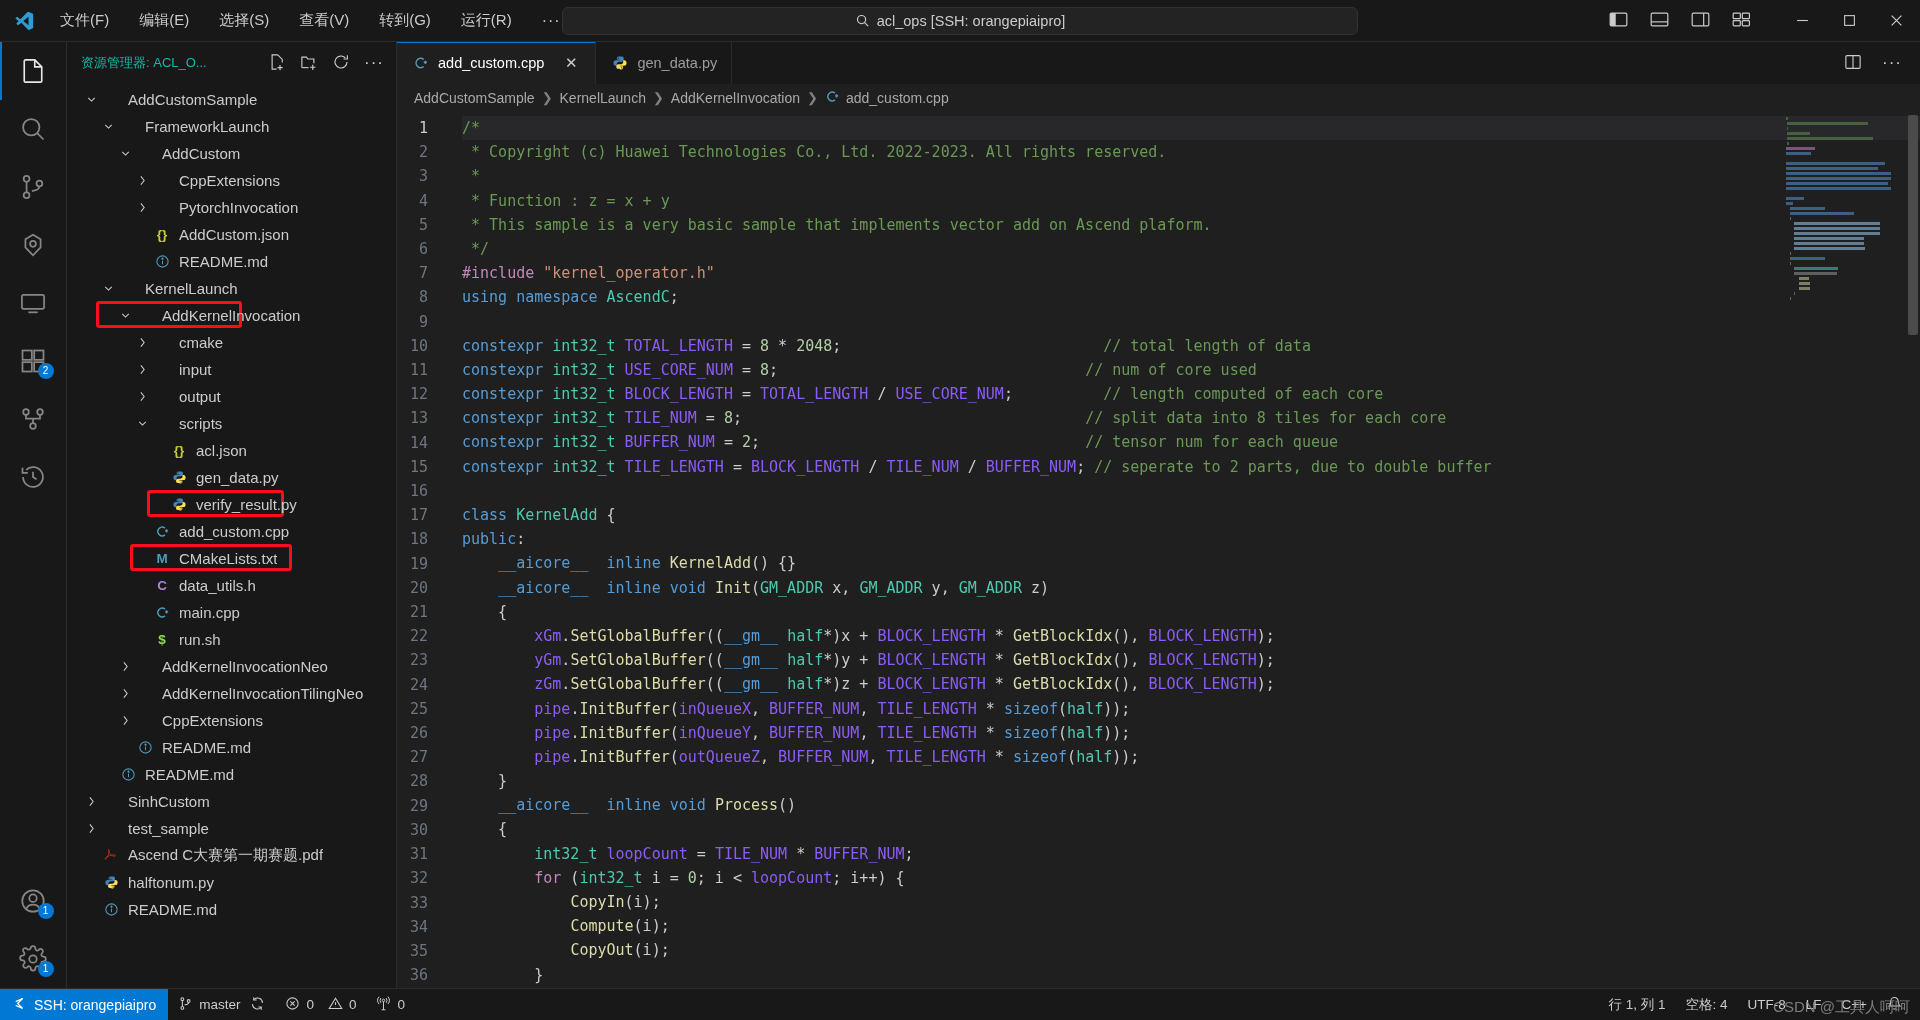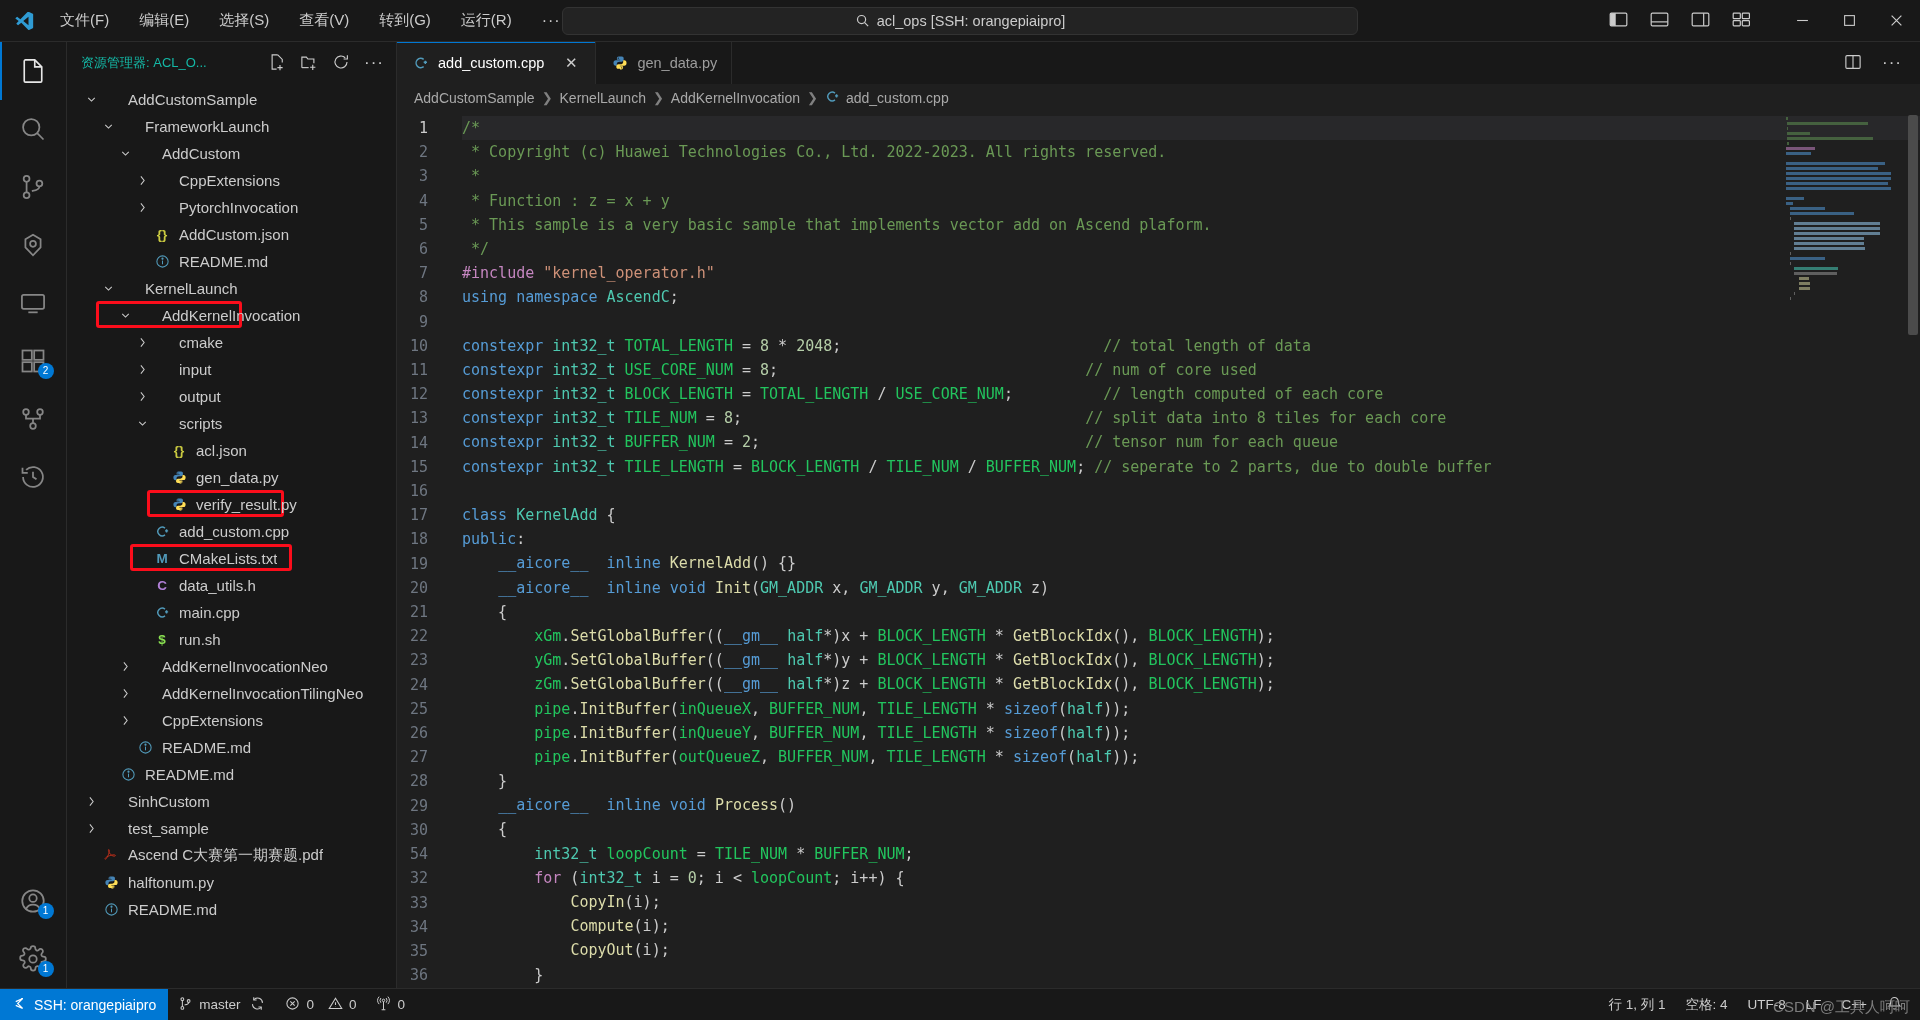--- a/index.html
+++ b/index.html
@@ -136,21 +136,21 @@
   }
   .code .ln { height:24.2px; }
   .code .ln.cur { background:#28282a; }
   .cmt  { color:#6a9955; }
   .kw   { color:#569cd6; }
   .kw2  { color:#c586c0; }
   .typ  { color:#4ec9b0; }
   .fn   { color:#dcdcaa; }
   .str  { color:#ce9178; }
   .num  { color:#b5cea8; }
-  .var  { color:#22c55e; }
+  .var  { color:#8b5cf6; }
   .pp   { color:#c586c0; }
   .pl   { color:#cccccc; }
 
   .minimap {
     position:absolute; right:14px; top:0; width:120px; height:100%;
     background:transparent; pointer-events:none;
   }
   .mm-inner { padding-top:6px; }
   .mm-line { height:3px; margin-bottom:2px; }
   .scrollbar-v {
@@ -762,21 +762,21 @@
             <div>21</div>
             <div>22</div>
             <div>23</div>
             <div>24</div>
             <div>25</div>
             <div>26</div>
             <div>27</div>
             <div>28</div>
             <div>29</div>
             <div>30</div>
-            <div>54</div>
+            <div>31</div>
             <div>32</div>
             <div>33</div>
             <div>34</div>
             <div>35</div>
             <div>36</div>
             <div>37</div>
           </div>
         <div class="code" id="code"><div class="ln cur"><span class="cmt">/*</span></div><div class="ln"><span class="cmt"> * Copyright (c) Huawei Technologies Co., Ltd. 2022-2023. All rights reserved.</span></div><div class="ln"><span class="cmt"> *</span></div><div class="ln"><span class="cmt"> * Function : z = x + y</span></div><div class="ln"><span class="cmt"> * This sample is a very basic sample that implements vector add on Ascend plaform.</span></div><div class="ln"><span class="cmt"> */</span></div><div class="ln"><span class="pp">#include </span><span class="str">"kernel_operator.h"</span></div><div class="ln"><span class="kw">using</span><span class="pl"> </span><span class="kw">namespace</span><span class="pl"> </span><span class="typ">AscendC</span><span class="pl">;</span></div><div class="ln"><span class="pl"></span></div><div class="ln"><span class="kw">constexpr</span><span class="pl"> </span><span class="typ">int32_t</span><span class="pl"> </span><span class="var">TOTAL_LENGTH</span><span class="pl"> = </span><span class="num">8</span><span class="pl"> * </span><span class="num">2048</span><span class="pl">;                             </span><span class="cmt">// total length of data</span></div><div class="ln"><span class="kw">constexpr</span><span class="pl"> </span><span class="typ">int32_t</span><span class="pl"> </span><span class="var">USE_CORE_NUM</span><span class="pl"> = </span><span class="num">8</span><span class="pl">;                                  </span><span class="cmt">// num of core used</span></div><div class="ln"><span class="kw">constexpr</span><span class="pl"> </span><span class="typ">int32_t</span><span class="pl"> </span><span class="var">BLOCK_LENGTH</span><span class="pl"> = </span><span class="var">TOTAL_LENGTH</span><span class="pl"> / </span><span class="var">USE_CORE_NUM</span><span class="pl">;          </span><span class="cmt">// length computed of each core</span></div><div class="ln"><span class="kw">constexpr</span><span class="pl"> </span><span class="typ">int32_t</span><span class="pl"> </span><span class="var">TILE_NUM</span><span class="pl"> = </span><span class="num">8</span><span class="pl">;                                      </span><span class="cmt">// split data into 8 tiles for each core</span></div><div class="ln"><span class="kw">constexpr</span><span class="pl"> </span><span class="typ">int32_t</span><span class="pl"> </span><span class="var">BUFFER_NUM</span><span class="pl"> = </span><span class="num">2</span><span class="pl">;                                    </span><span class="cmt">// tensor num for each queue</span></div><div class="ln"><span class="kw">constexpr</span><span class="pl"> </span><span class="typ">int32_t</span><span class="pl"> </span><span class="var">TILE_LENGTH</span><span class="pl"> = </span><span class="var">BLOCK_LENGTH</span><span class="pl"> / </span><span class="var">TILE_NUM</span><span class="pl"> / </span><span class="var">BUFFER_NUM</span><span class="pl">; </span><span class="cmt">// seperate to 2 parts, due to double buffer</span></div><div class="ln"><span class="pl"></span></div><div class="ln"><span class="kw">class</span><span class="pl"> </span><span class="typ">KernelAdd</span><span class="pl"> {</span></div><div class="ln"><span class="kw">public</span><span class="pl">:</span></div><div class="ln"><span class="pl">    </span><span class="kw">__aicore__</span><span class="pl">  </span><span class="kw">inline</span><span class="pl"> </span><span class="fn">KernelAdd</span><span class="pl">() {}</span></div><div class="ln"><span class="pl">    </span><span class="kw">__aicore__</span><span class="pl">  </span><span class="kw">inline</span><span class="pl"> </span><span class="kw">void</span><span class="pl"> </span><span class="fn">Init</span><span class="pl">(</span><span class="typ">GM_ADDR</span><span class="pl"> x, </span><span class="typ">GM_ADDR</span><span class="pl"> y, </span><span class="typ">GM_ADDR</span><span class="pl"> z)</span></div><div class="ln"><span class="pl">    {</span></div><div class="ln"><span class="pl">        </span><span class="var">xGm</span><span class="pl">.</span><span class="fn">SetGlobalBuffer</span><span class="pl">((</span><span class="kw">__gm__</span><span class="pl"> </span><span class="typ">half</span><span class="pl">*)x + </span><span class="var">BLOCK_LENGTH</span><span class="pl"> * </span><span class="fn">GetBlockIdx</span><span class="pl">(), </span><span class="var">BLOCK_LENGTH</span><span class="pl">);</span></div><div class="ln"><span class="pl">        </span><span class="var">yGm</span><span class="pl">.</span><span class="fn">SetGlobalBuffer</span><span class="pl">((</span><span class="kw">__gm__</span><span class="pl"> </span><span class="typ">half</span><span class="pl">*)y + </span><span class="var">BLOCK_LENGTH</span><span class="pl"> * </span><span class="fn">GetBlockIdx</span><span class="pl">(), </span><span class="var">BLOCK_LENGTH</span><span class="pl">);</span></div><div class="ln"><span class="pl">        </span><span class="var">zGm</span><span class="pl">.</span><span class="fn">SetGlobalBuffer</span><span class="pl">((</span><span class="kw">__gm__</span><span class="pl"> </span><span class="typ">half</span><span class="pl">*)z + </span><span class="var">BLOCK_LENGTH</span><span class="pl"> * </span><span class="fn">GetBlockIdx</span><span class="pl">(), </span><span class="var">BLOCK_LENGTH</span><span class="pl">);</span></div><div class="ln"><span class="pl">        </span><span class="var">pipe</span><span class="pl">.</span><span class="fn">InitBuffer</span><span class="pl">(</span><span class="var">inQueueX</span><span class="pl">, </span><span class="var">BUFFER_NUM</span><span class="pl">, </span><span class="var">TILE_LENGTH</span><span class="pl"> * </span><span class="kw">sizeof</span><span class="pl">(</span><span class="typ">half</span><span class="pl">));</span></div><div class="ln"><span class="pl">        </span><span class="var">pipe</span><span class="pl">.</span><span class="fn">InitBuffer</span><span class="pl">(</span><span class="var">inQueueY</span><span class="pl">, </span><span class="var">BUFFER_NUM</span><span class="pl">, </span><span class="var">TILE_LENGTH</span><span class="pl"> * </span><span class="kw">sizeof</span><span class="pl">(</span><span class="typ">half</span><span class="pl">));</span></div><div class="ln"><span class="pl">        </span><span class="var">pipe</span><span class="pl">.</span><span class="fn">InitBuffer</span><span class="pl">(</span><span class="var">outQueueZ</span><span class="pl">, </span><span class="var">BUFFER_NUM</span><span class="pl">, </span><span class="var">TILE_LENGTH</span><span class="pl"> * </span><span class="kw">sizeof</span><span class="pl">(</span><span class="typ">half</span><span class="pl">));</span></div><div class="ln"><span class="pl">    }</span></div><div class="ln"><span class="pl">    </span><span class="kw">__aicore__</span><span class="pl">  </span><span class="kw">inline</span><span class="pl"> </span><span class="kw">void</span><span class="pl"> </span><span class="fn">Process</span><span class="pl">()</span></div><div class="ln"><span class="pl">    {</span></div><div class="ln"><span class="pl">        </span><span class="typ">int32_t</span><span class="pl"> </span><span class="var">loopCount</span><span class="pl"> = </span><span class="var">TILE_NUM</span><span class="pl"> * </span><span class="var">BUFFER_NUM</span><span class="pl">;</span></div><div class="ln"><span class="pl">        </span><span class="kw2">for</span><span class="pl"> (</span><span class="typ">int32_t</span><span class="pl"> i = </span><span class="num">0</span><span class="pl">; i &lt; </span><span class="var">loopCount</span><span class="pl">; i++) {</span></div><div class="ln"><span class="pl">            </span><span class="fn">CopyIn</span><span class="pl">(i);</span></div><div class="ln"><span class="pl">            </span><span class="fn">Compute</span><span class="pl">(i);</span></div><div class="ln"><span class="pl">            </span><span class="fn">CopyOut</span><span class="pl">(i);</span></div><div class="ln"><span class="pl">        }</span></div><div class="ln"></div></div>
         <div class="minimap">
             <div class="mm-inner" id="minimap">

